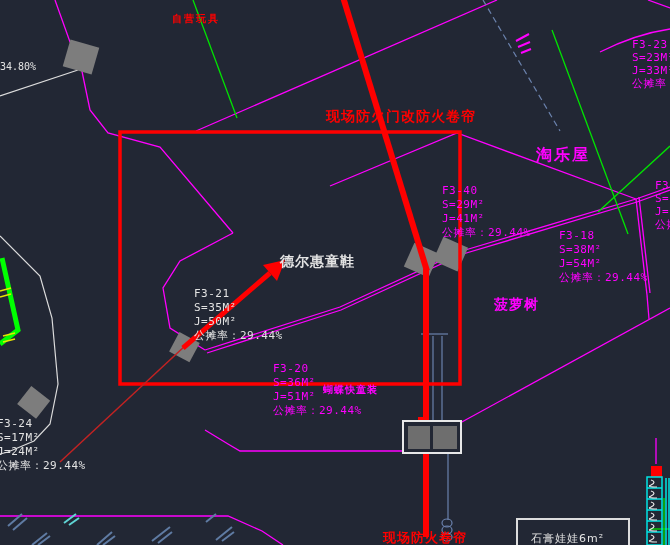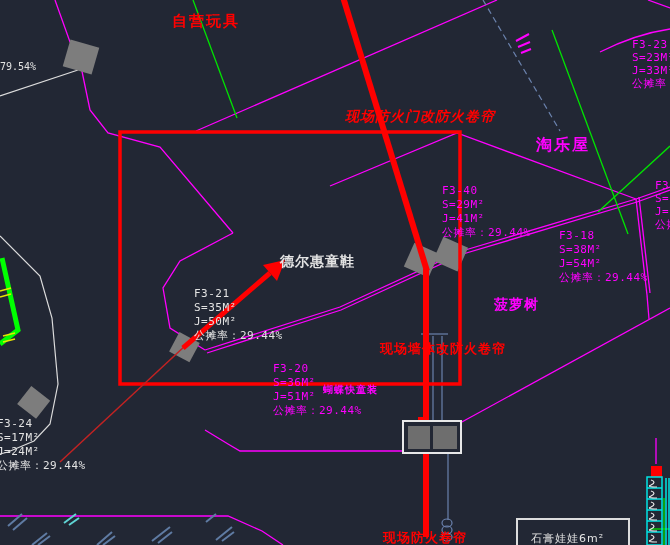--- a/index.html
+++ b/index.html
@@ -134,31 +134,30 @@
     <g stroke="#e8e8e8" stroke-width="1.2" fill="none">
       <path d="M651,480 q6,2 0,5 q-5,2 6,2"></path>
       <path d="M651,491 q6,2 0,5 q-5,2 6,2"></path>
       <path d="M651,502 q6,2 0,5 q-5,2 6,2"></path>
       <path d="M651,513 q6,2 0,5 q-5,2 6,2"></path>
       <path d="M651,524 q6,2 0,5 q-5,2 6,2"></path>
       <path d="M651,535 q6,2 0,5 q-5,2 6,2"></path>
     </g>
   </svg>
 
-  <div class="txt" style="left:0px;top:61px;color:var(--white);font-size:10px;font-family:'DejaVu Sans Mono',monospace;">79.54%</div>
-
-  <div class="txt zone" style="left:172px;top:12px;color:var(--red);font-size:15px;">自营玩具</div>
-
-  <div class="txt note" style="left:345px;top:108px;font-style:italic;">现场防火门改防火卷帘</div>
-
-  <div class="txt zone" style="left:536px;top:135px;color:var(--magenta);font-size:16px;">淘乐屋</div>
+  <div class="txt" style="left:0px;top:61px;color:var(--white);font-size:10px;font-family:'DejaVu Sans Mono',monospace;">34.80%</div>
+
+  <div class="txt zone" style="left:172px;top:12px;color:var(--red);font-size:10px;">自营玩具</div>
+
+  <div class="txt note" style="left:326px;top:108px;">现场防火门改防火卷帘</div>
+
+  <div class="txt zone" style="left:536px;top:145px;color:var(--magenta);font-size:16px;">淘乐屋</div>
 
   <div class="txt" style="left:280px;top:253px;color:var(--white);font-size:14px;font-weight:bold;letter-spacing:1px;">德尔惠童鞋</div>
 
-  <div class="txt note" style="left:380px;top:340px;font-size:13px;">现场墙体改防火卷帘</div>
 
   <div class="txt zone" style="left:494px;top:296px;color:var(--magenta);font-size:14px;letter-spacing:1px;">菠萝树</div>
 
   <div class="txt zone" style="left:323px;top:383px;color:var(--magenta);font-size:10px;letter-spacing:1px;">蝴蝶快童装</div>
 
   <div class="txt note" style="left:383px;top:529px;font-size:13px;">现场防火卷帘</div>
 
   <div class="unit mag" style="left:632px;top:38px;line-height:13px;">
     <div>F3-23</div>
     <div>S=23M²</div>

